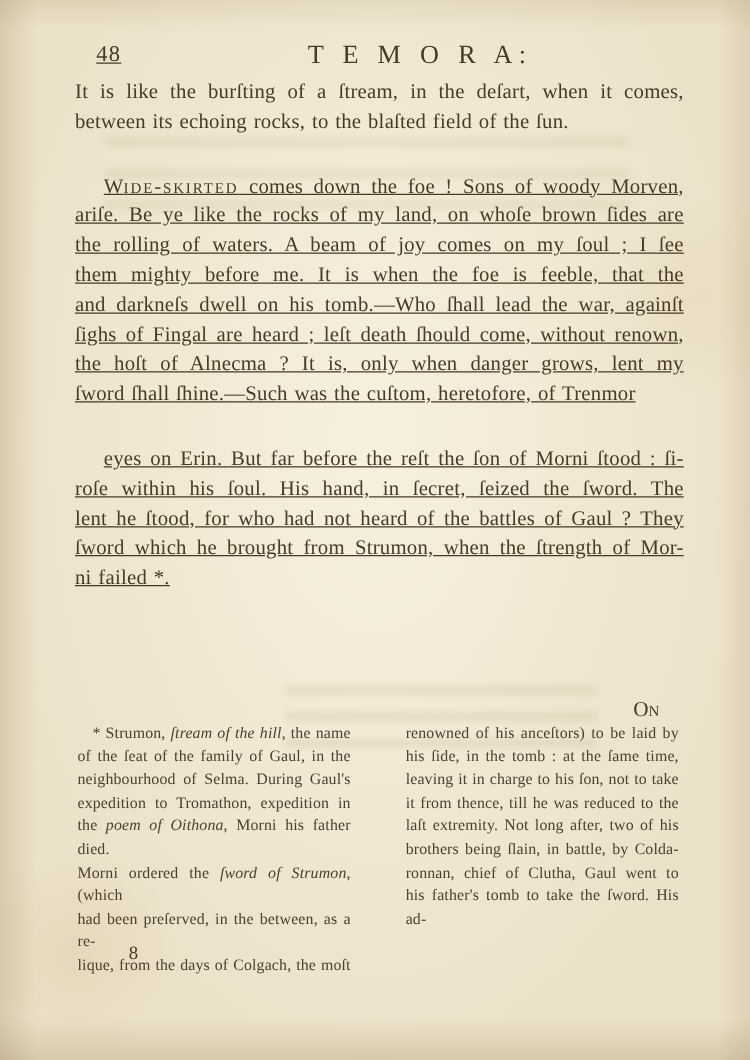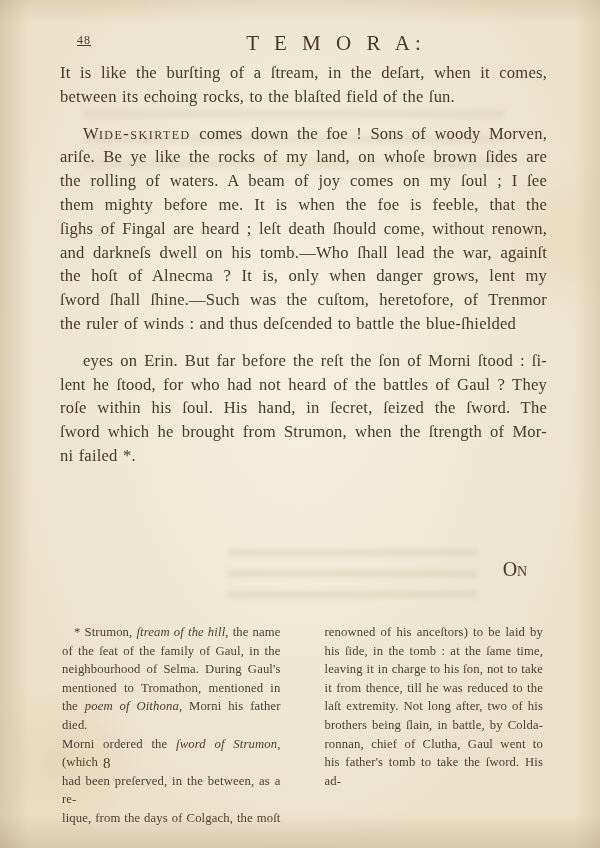--- a/index.html
+++ b/index.html
@@ -37,21 +37,21 @@
   }
   .ghost.g2 {
     top: 540px; left: 228px; width: 250px; height: 58px;
     background: repeating-linear-gradient(0deg,
       rgba(128,102,56,0.10) 0 7px, rgba(128,102,56,0) 7px 21px);
   }
 
   .pagenum {
     position: absolute;
     top: 33px; left: 77px;
-    font-size: 12px;
+    font-size: 18px;
     letter-spacing: 1px;
     text-decoration: underline;
   }
   .running-title {
     position: absolute;
     top: 31px; left: 0; width: 100%;
     text-align: center;
     font-size: 21px;
     letter-spacing: 0.24em;
     white-space: pre;
@@ -61,40 +61,40 @@
   .textblock {
     position: absolute;
     top: 61px; left: 60px; width: 487px;
   }
   .para {
     font-size: 16.6px;
     line-height: 23.8px;
     word-spacing: 0.06em;
     letter-spacing: 0.012em;
   }
-  .para + .para { margin-top: 13px; }
+  .para + .para { margin-top: 28px; text-decoration: underline; }
   .para .line {
     text-align: justify;
     text-align-last: justify;
   }
   .para .line:last-child { text-align-last: left; }
   .para.indent .line:first-child { text-indent: 23px; }
 
   .sc { font-variant: small-caps; letter-spacing: 0.09em; }
 
   .catchword-main {
     position: absolute;
     top: 558px; right: 71px;
-    font-size: 20px;
+    font-size: 17px;
     text-align: right;
   }
 
   .footnotes {
     position: absolute;
-    top: 623px; left: 62px; width: 481px;
+    top: 577px; left: 62px; width: 481px;
     display: flex;
     justify-content: space-between;
     gap: 44px;
   }
   .fn-col {
     width: 233px;
     font-size: 12.7px;
     line-height: 18.6px;
     color: #4c4030;
     letter-spacing: 0.01em;
@@ -132,43 +132,42 @@
   <div class="textblock">
     <div class="para">
         <div class="line">It is like the burſting of a ſtream, in the deſart, when it comes,</div>
         <div class="line">between its echoing rocks, to the blaſted field of the ſun.</div>
       </div>
     <div class="para indent">
         <div class="line">W<span class="sc">ide-skirted</span> comes down the foe !  Sons of woody Morven,</div>
         <div class="line">ariſe.  Be ye like the rocks of my land, on whoſe brown ſides are</div>
         <div class="line">the rolling of waters.  A beam of joy comes on my ſoul ; I ſee</div>
         <div class="line">them mighty before me.  It is when the foe is feeble, that the</div>
+        <div class="line">and darkneſs dwell on his tomb.—Who ſhall lead the war, againſt</div>
         <div class="line">ſighs of Fingal are heard ; leſt death ſhould come, without renown,</div>
-        <div class="line">and darkneſs dwell on his tomb.—Who ſhall lead the war, againſt</div>
         <div class="line">the hoſt of Alnecma ?  It is, only when danger grows, lent my</div>
         <div class="line">ſword ſhall ſhine.—Such was the cuſtom, heretofore, of Trenmor</div>
-        <div class="line">the ruler of winds : and thus deſcended to battle the blue-ſhielded</div>
       </div>
     <div class="para indent">
         <div class="line">eyes on Erin.  But far before the reſt the ſon of Morni ſtood : ſi-</div>
+        <div class="line">roſe within his ſoul.  His hand, in ſecret, ſeized the ſword.  The</div>
         <div class="line">lent he ſtood, for who had not heard of the battles of Gaul ?  They</div>
-        <div class="line">roſe within his ſoul.  His hand, in ſecret, ſeized the ſword.  The</div>
         <div class="line">ſword which he brought from Strumon, when the ſtrength of Mor-</div>
         <div class="line">ni failed *.</div>
       </div>
   </div>
 
   <div class="catchword-main">O<span class="sc">n</span></div>
 
   <div class="footnotes">
     <div class="fn-col left">
         <div class="line">* Strumon, <i>ſtream of the hill</i>, the name</div>
         <div class="line">of the ſeat of the family of Gaul, in the</div>
         <div class="line">neighbourhood of Selma.  During Gaul's</div>
-        <div class="line">mentioned to Tromathon, mentioned in</div>
+        <div class="line">expedition to Tromathon, expedition in</div>
         <div class="line">the <i>poem of Oithona</i>, Morni his father died.</div>
         <div class="line">Morni ordered the <i>ſword of Strumon</i>, (which</div>
         <div class="line">had been preſerved, in the between, as a re-</div>
         <div class="line">lique, from the days of Colgach, the moſt</div>
       </div>
     <div class="fn-col right">
       <div>
           <div class="line">renowned of his anceſtors) to be laid by</div>
           <div class="line">his ſide, in the tomb : at the ſame time,</div>
           <div class="line">leaving it in charge to his ſon, not to take</div>

